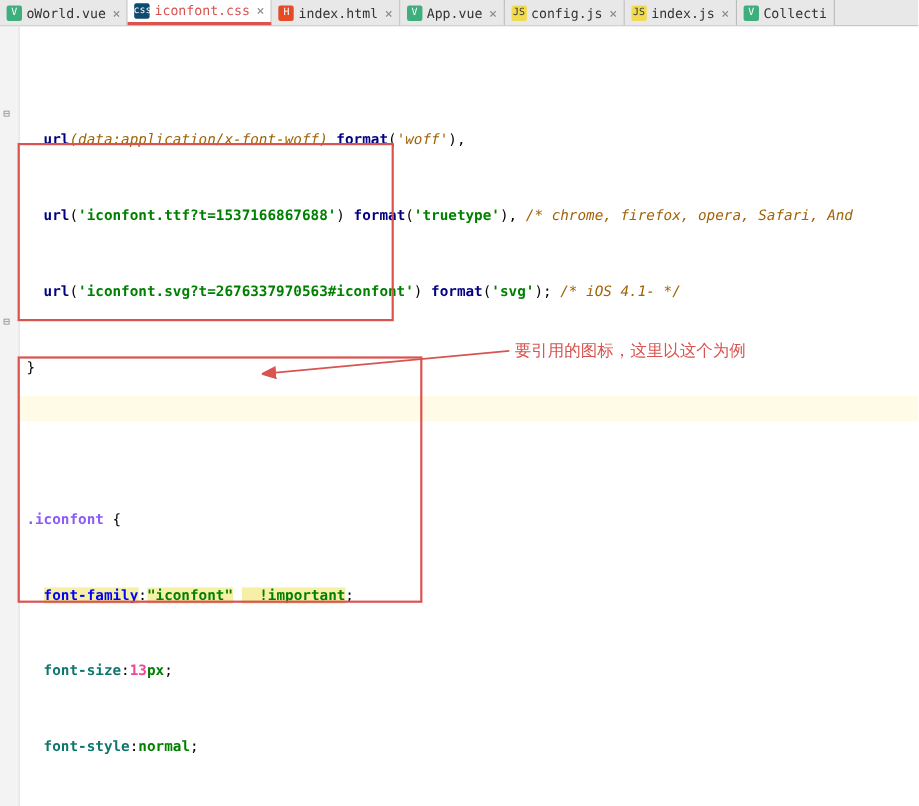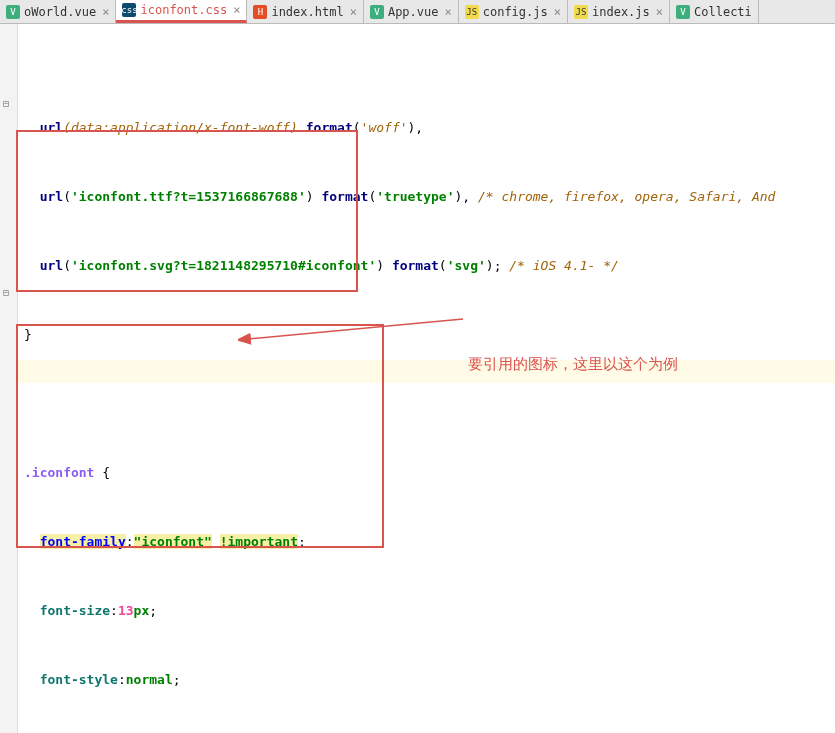--- a/index.html
+++ b/index.html
@@ -92,36 +92,35 @@
     .str-green { color: #008000; font-weight: bold; }
     .kw-format { color: #000080; font-weight: bold; }
     .comment { color: #a16207; font-style: italic; }
     .selector { color: #8b5cf6; font-weight: bold; }
     .prop { color: #0f766e; font-weight: bold; }
     .prop-hl { color: #0000ff; font-weight: bold; background: #f5f0a5; }
     .val-str-hl { color: #008000; font-weight: bold; background: #f5f0a5; }
     .val-num { color: #ec4899; font-weight: bold; }
     .val-unit { color: #008000; font-weight: bold; }
     .val-kw { color: #008000; font-weight: bold; }
-    .important-hl { color: #008000; font-weight: bold; background: #f5f0a5; }
+    .important-hl { color: #008000; font-weight: bold; background: #f5f0a5; padding-left: 16px; }
     .punc { color: #000; }
     .brace { color: #000; }
     .box1 {
       position: absolute;
       border: 2px solid #d9534f;
       pointer-events: none;
     }
     .annotation {
       position: absolute;
       color: #d9534f;
       font-size: 15px;
       font-family: sans-serif;
       top: 284px;
       left: 450px;
-      margin-top: 44px;
     }
     .arrow-svg {
       position: absolute;
       top: 290px;
       left: 220px;
       pointer-events: none;
     }
   </style>
 </head>
 <body>
@@ -166,21 +165,21 @@
 <div class="editor-wrapper">
   <div class="gutter">
     <span class="fold fold1">⊟</span>
     <span class="fold fold2">⊟</span>
   </div>
   <div class="editor">
     <div class="highlight-bg"></div>
 
     <div class="code-line">  <span class="kw-url">url</span><span class="comment">(data:application/x-font-woff)</span> <span class="kw-format">format</span><span class="punc">(</span><span class="comment">'woff'</span><span class="punc">),</span></div>
     <div class="code-line">  <span class="kw-url">url</span><span class="punc">(</span><span class="str-green">'iconfont.ttf?t=1537166867688'</span><span class="punc">) </span><span class="kw-format">format</span><span class="punc">(</span><span class="str-green">'truetype'</span><span class="punc">), </span><span class="comment">/* chrome, firefox, opera, Safari, And</span></div>
-    <div class="code-line">  <span class="kw-url">url</span><span class="punc">(</span><span class="str-green">'iconfont.svg?t=1821148295710#iconfont'</span><span class="punc">) </span><span class="kw-format">format</span><span class="punc">(</span><span class="str-green">'svg'</span><span class="punc">); </span><span class="comment">/* iOS 4.1- */</span></div>
+    <div class="code-line">  <span class="kw-url">url</span><span class="punc">(</span><span class="str-green">'iconfont.svg?t=2676337970563#iconfont'</span><span class="punc">) </span><span class="kw-format">format</span><span class="punc">(</span><span class="str-green">'svg'</span><span class="punc">); </span><span class="comment">/* iOS 4.1- */</span></div>
     <div class="code-line"><span class="brace">}</span></div>
     <div class="code-line"> </div>
     <div class="code-line"><span class="selector">.iconfont</span> <span class="brace">{</span></div>
     <div class="code-line">  <span class="prop-hl">font-family</span><span class="punc">:</span><span class="val-str-hl">"iconfont"</span> <span class="important-hl">!important</span><span class="punc">;</span></div>
     <div class="code-line">  <span class="prop">font-size</span><span class="punc">:</span><span class="val-num">13</span><span class="val-unit">px</span><span class="punc">;</span></div>
     <div class="code-line">  <span class="prop">font-style</span><span class="punc">:</span><span class="val-kw">normal</span><span class="punc">;</span></div>
     
     
     
     

